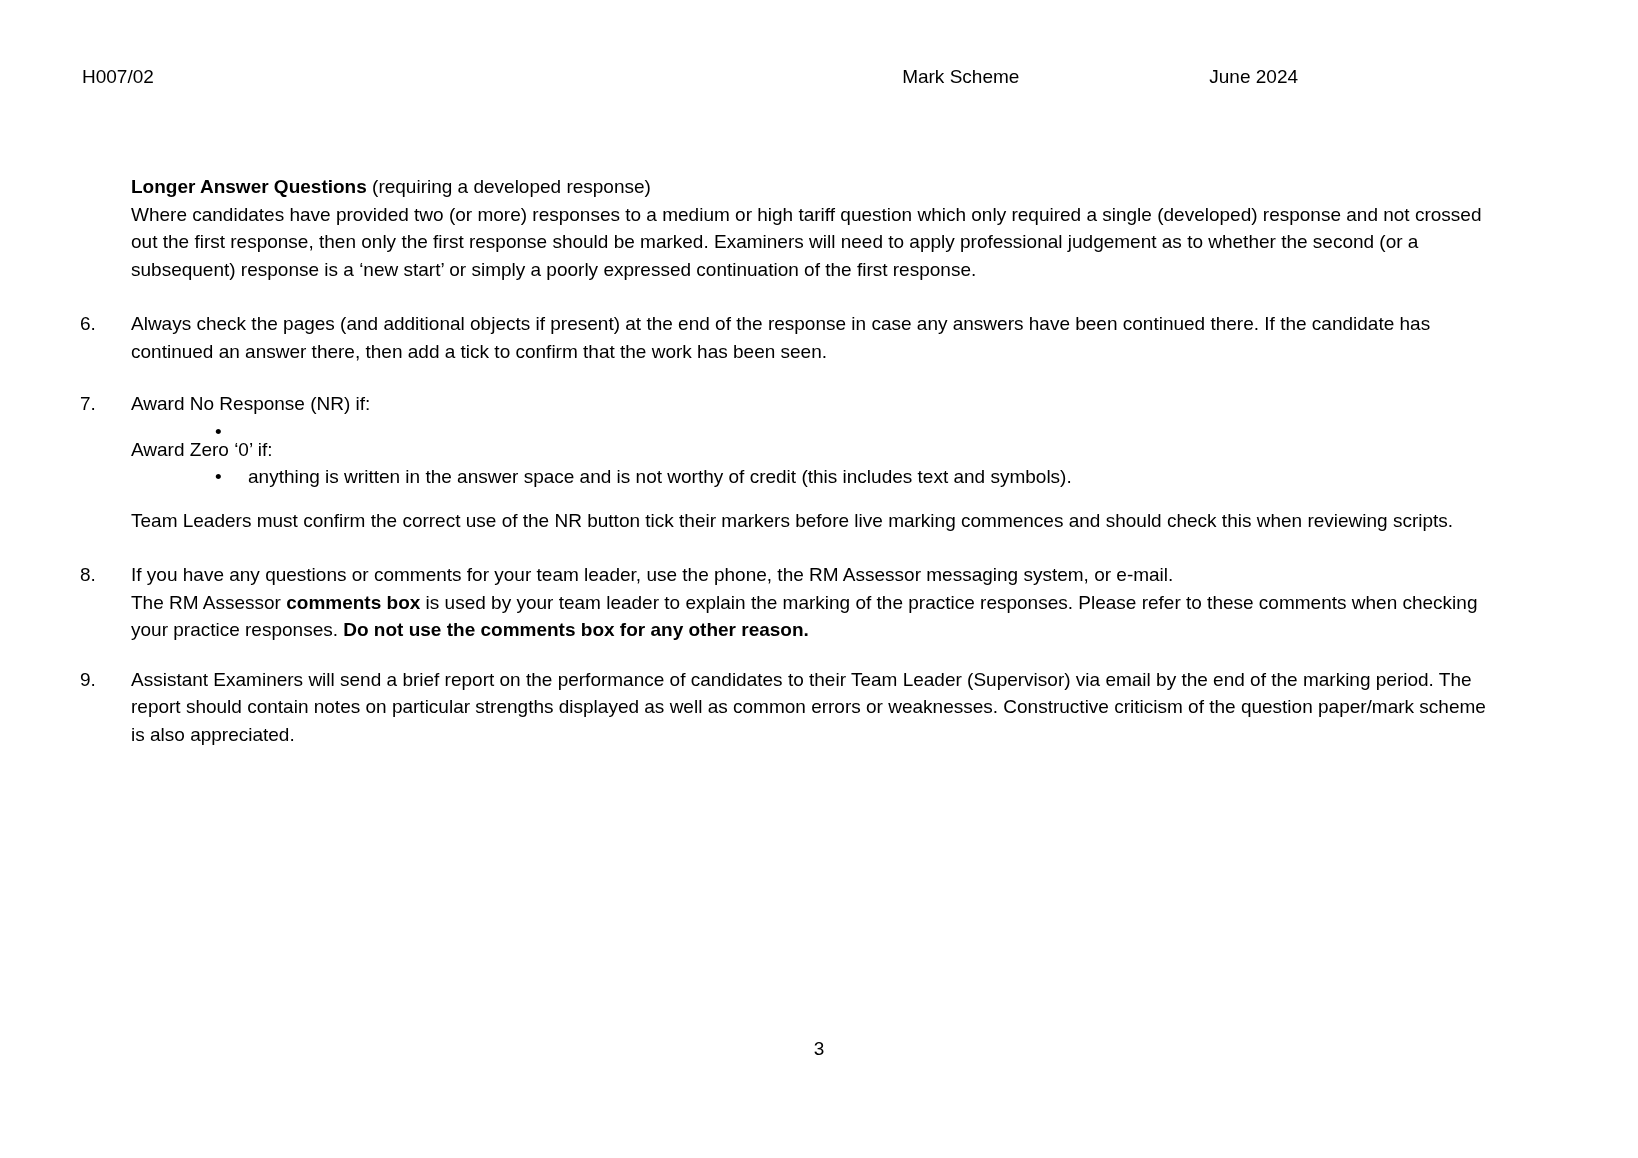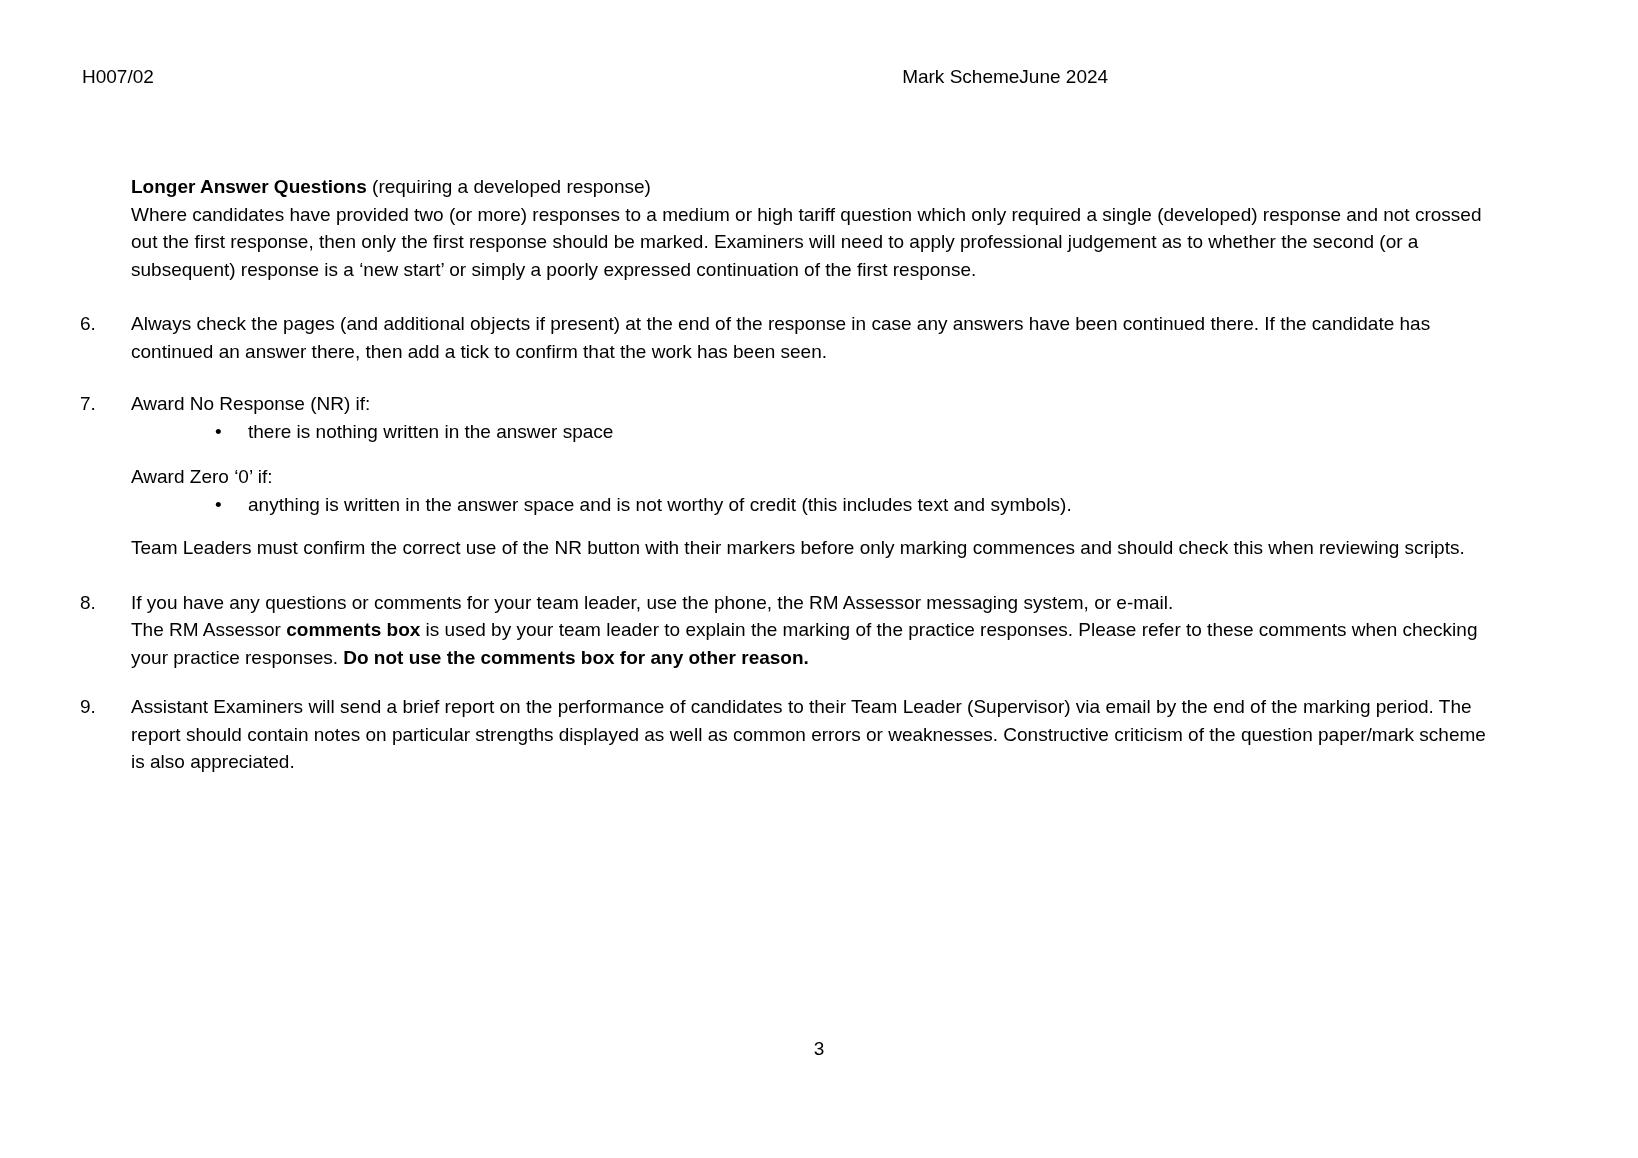--- a/index.html
+++ b/index.html
@@ -25,21 +25,21 @@
   .doc-header {
     position: absolute;
     top: 63px;
     left: 82px;
     right: 150px;
     display: flex;
     align-items: baseline;
   }
   .doc-header .h-left   { flex: 1; text-align: left; }
   .doc-header .h-center { flex: 1; text-align: right; }
-  .doc-header .h-right  { flex: 1; text-align: left; }
+  .doc-header .h-right  { flex: 1; text-align: center; }
 
   .content {
     position: absolute;
     top: 146px;
     left: 131px;
     width: 1357px;
   }
   .bold { font-weight: bold; }
 
   .section-heading { font-weight: bold; }
@@ -102,28 +102,27 @@
     <div class="num-item item-6">
       <span class="item-number">6.</span>
       <div>Always check the pages (and additional objects if present) at the end of the response in case any answers have been continued there. If the candidate has continued an answer there, then add a tick to confirm that the work has been seen.</div>
     </div>
 
     <div class="num-item item-7">
       <span class="item-number">7.</span>
       <div>Award No Response (NR) if:</div>
       <div class="bullet-line">
         <span class="bullet-marker">•</span>
-        <span>there is nothing written in the answer space</span>
       </div>
       <div class="zero-intro">Award Zero ‘0’ if:</div>
       <div class="bullet-line">
         <span class="bullet-marker">•</span>
         <span>anything is written in the answer space and is not worthy of credit (this includes text and symbols).</span>
       </div>
-      <div class="team-leaders">Team Leaders must confirm the correct use of the NR button with their markers before only marking commences and should check this when reviewing scripts.</div>
+      <div class="team-leaders">Team Leaders must confirm the correct use of the NR button tick their markers before live marking commences and should check this when reviewing scripts.</div>
     </div>
 
     <div class="num-item item-8">
       <span class="item-number">8.</span>
       <div>If you have any questions or comments for your team leader, use the phone, the RM Assessor messaging system, or e-mail.</div>
       <div>
         <span>The RM Assessor </span><span class="bold">comments box</span><span> is used by your team leader to explain the marking of the practice responses. Please refer to these comments when checking your practice responses. </span><span class="bold">Do not use the comments box for any other reason.</span>
       </div>
     </div>
 

